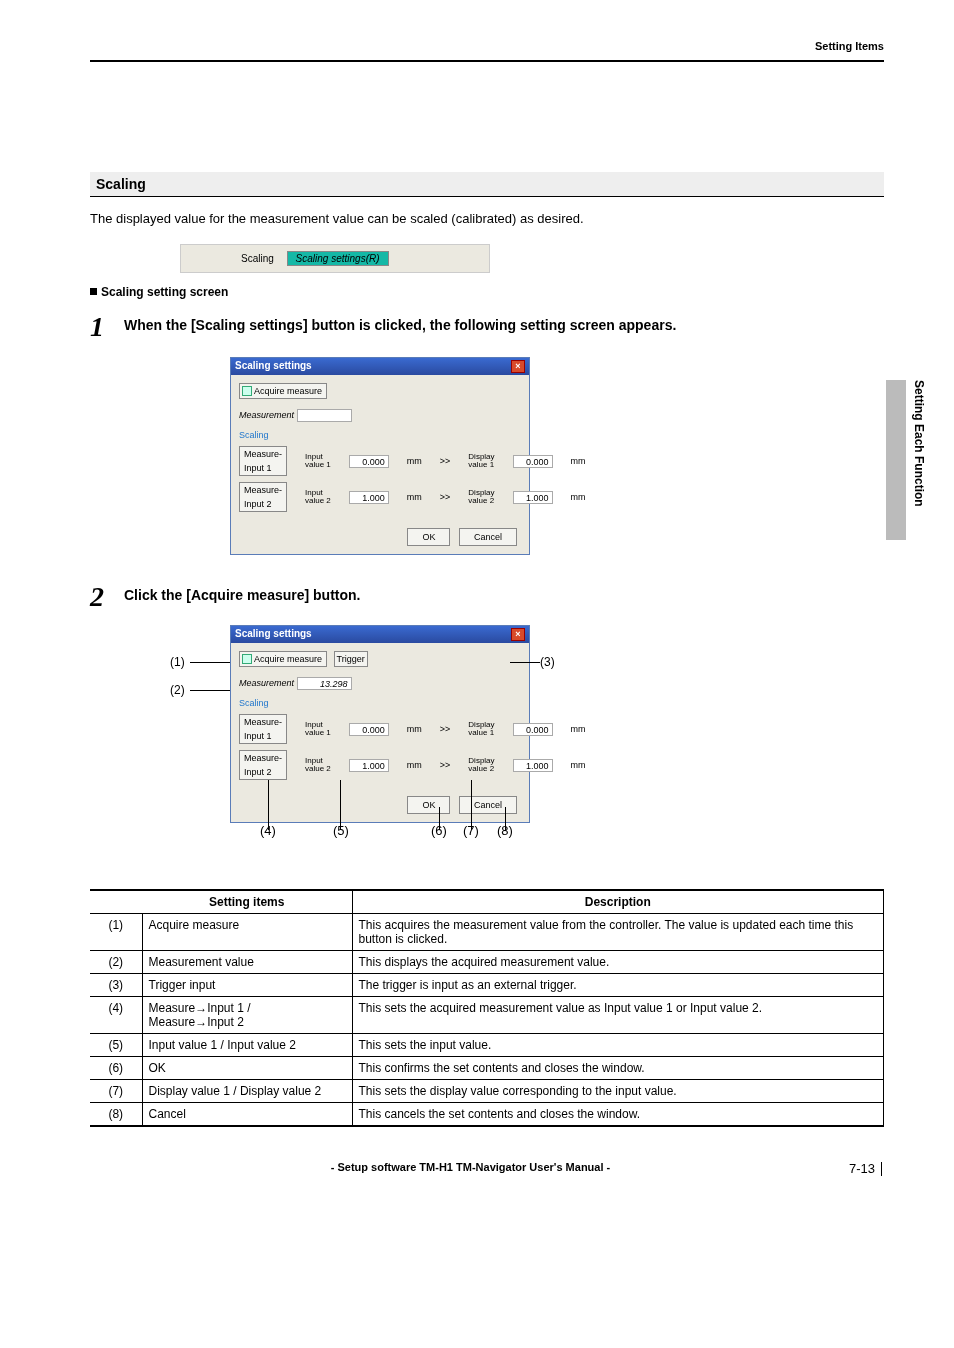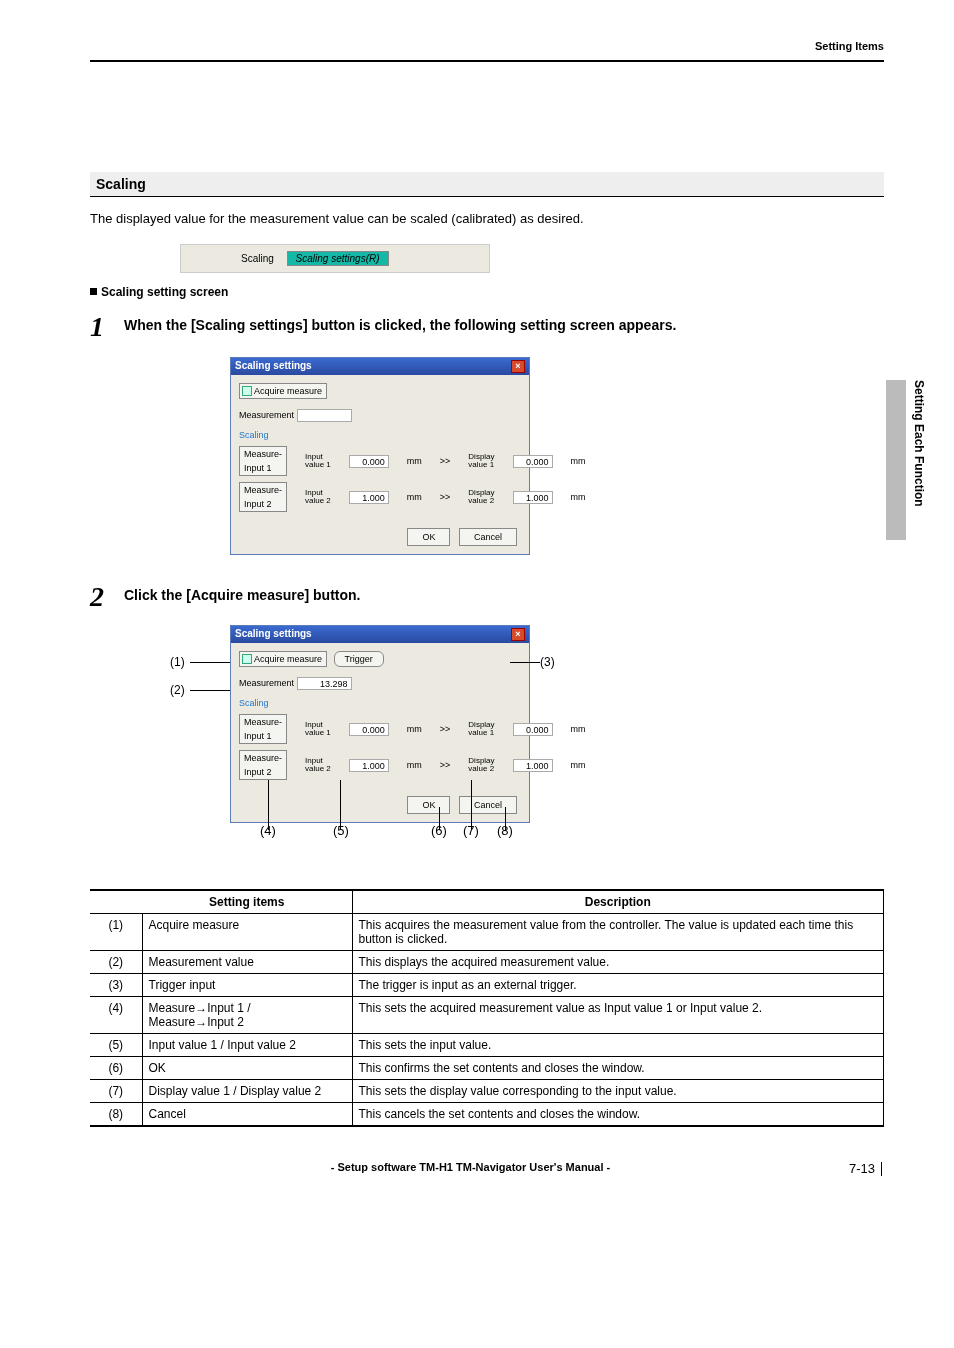--- a/index.html
+++ b/index.html
@@ -114,21 +114,21 @@
     vertical-align: -2px; margin-right: 2px;
   }
   .field {
     display: inline-block;
     background: #fff; border: 1px solid #aaa;
     min-width: 40px; height: 13px;
     font-size: 9px; padding: 0 3px;
     text-align: right; line-height: 13px;
     vertical-align: middle;
   }
-  .mrow { margin-top: 10px; }
+  .mrow { margin-top: 10px; font-style: italic; }
   .srow { display: flex; align-items: center; gap: 18px; margin-top: 6px; }
   .slabel { color: #27c; font-size: 9px; margin-top: 8px; }
   .btnrow { text-align: right; margin-top: 16px; padding-right: 4px; }
   .btnrow .dbtn { padding: 1px 14px; margin-left: 6px; }
 
   .fig2-container { position: relative; margin: 14px 0 24px 0; width: 560px; }
   .callout-left { position: absolute; font-size: 12px; }
   .callout-right { position: absolute; font-size: 12px; }
   .leader { border-top: 1px solid #000; position: absolute; }
   .leader-v { border-left: 1px solid #000; position: absolute; }
@@ -248,21 +248,21 @@
   <span class="leader" style="left:100px; top:65px; width:40px;"></span>
 
   <div class="dialog-wrap2" style="margin-left:140px;">
     <div class="dialog">
       <div class="titlebar">
         <span>Scaling settings</span>
         <span class="close-x">×</span>
       </div>
       <div class="body">
         <span class="dbtn acq"><span class="ic"></span><span>Acquire measure</span></span>
-        <span class="dbtn" style="margin-left:4px;padding:0 10px;border-radius:6px;">Trigger</span>
+        <span class="dbtn" style="margin-left:4px;padding:0 2px;">Trigger</span>
         <div class="mrow">
           <span>Measurement</span>
           <span class="field" style="min-width:55px;">13.298</span>
         </div>
         <div class="slabel">Scaling</div>
         <div class="srow">
           <span class="dbtn">Measure-Input 1</span>
           <span style="font-size:8px;line-height:1;white-space:pre;">Input
 value 1</span>
           <span class="field">0.000</span>

